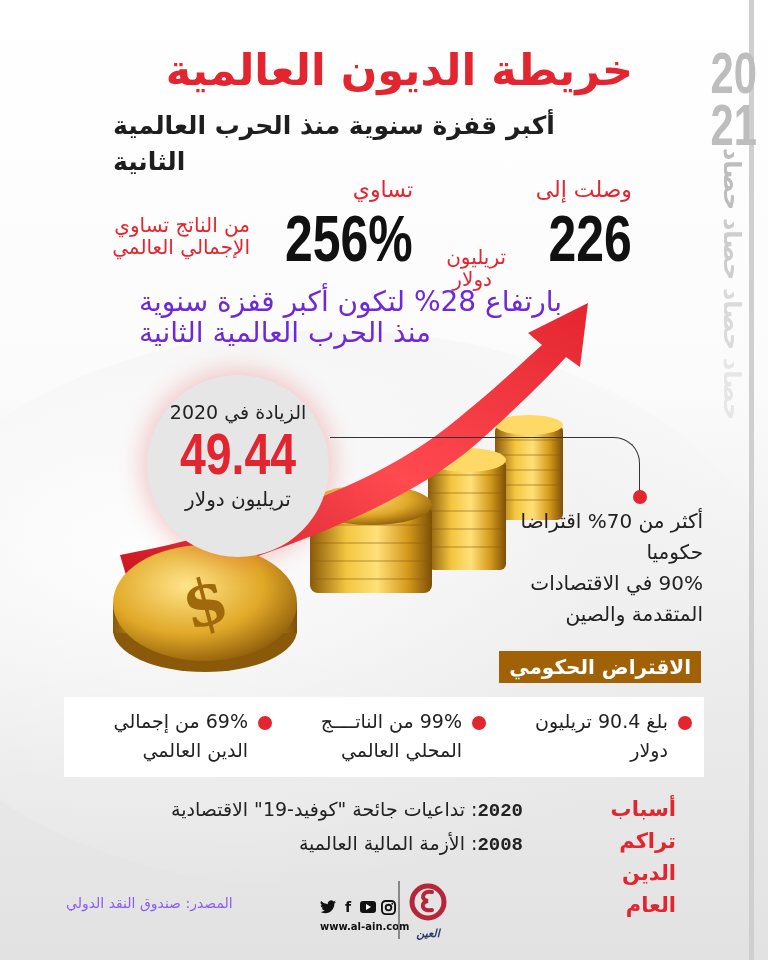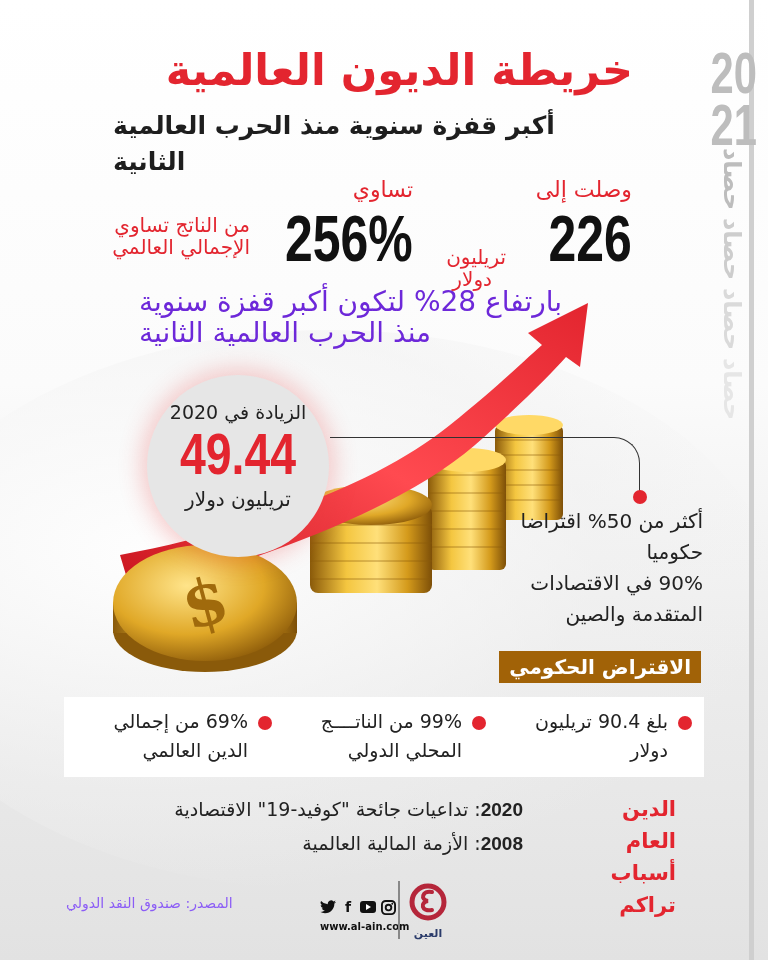--- a/index.html
+++ b/index.html
@@ -106,21 +106,21 @@
   .gov-item { position: absolute; top: 10px; text-align: right; font-size: 19px; line-height: 29px; color: #222; }
   .gov-item .dot-red { top: 9px; right: 0; }
   .gov-item .txt { padding-right: 24px; display: block; }
 
   
   .causes-title {
     position: absolute; right: 92px; top: 793px; width: 110px; text-align: right;
     color: #e3252f; font-weight: 700; font-size: 21px; line-height: 32px;
   }
   .cause { position: absolute; right: 245px; font-size: 19px; line-height: 26px; color: #222; text-align: right; white-space: nowrap; }
-  .cause b { font-weight: 700; font-family: Liberation Sans, sans-serif; }
+  .cause b { font-weight: 700; font-family: Liberation Mono, monospace; }
 
   
   .source { position: absolute; left: 66px; top: 895px; font-size: 14px; color: #8b5cf6; }
   .social { position: absolute; left: 320px; top: 899px; direction: ltr; display: flex; gap: 4px; align-items: center; }
   .social span { display: inline-flex; align-items: center; justify-content: center; width: 16px; height: 16px; color: #111; font-weight: 700; font-size: 14px; }
   .site { position: absolute; left: 320px; top: 921px; direction: ltr; font-size: 10px; color: #111; font-family: "DejaVu Sans", sans-serif; font-weight: 700; }
   .foot-divider { position: absolute; left: 398px; top: 881px; width: 2px; height: 58px; background: #888; }
   .logo { position: absolute; left: 408px; top: 882px; width: 40px; height: 60px; }
 </style>
 </head>
@@ -224,48 +224,48 @@
 
 <div class="circle">
   <div class="c-top">الزيادة في 2020</div>
   <div class="c-num">49.44</div>
   <div class="c-bot">تريليون دولار</div>
 </div>
 
 <div class="connector"></div>
 <div class="dot-red" style="left:633px; top:490px;"></div>
 <div class="callout">
-  <div>أكثر من 50% اقتراضا</div>
+  <div>أكثر من 70% اقتراضا</div>
   <div>حكوميا</div>
   <div>90% في الاقتصادات</div>
   <div>المتقدمة والصين</div>
 </div>
 
 <div class="gov-tag">الاقتراض الحكومي</div>
 <div class="gov-panel">
   <div class="gov-item" style="right:12px; width:170px;">
     <div class="dot-red"></div>
     <span class="txt">بلغ 90.4 تريليون</span>
     <span class="txt">دولار</span>
   </div>
   <div class="gov-item" style="right:218px; width:190px;">
     <div class="dot-red"></div>
     <span class="txt">99% من الناتــــج</span>
-    <span class="txt">المحلي الدولي</span>
+    <span class="txt">المحلي العالمي</span>
   </div>
   <div class="gov-item" style="right:432px; width:170px;">
     <div class="dot-red"></div>
     <span class="txt">69% من إجمالي</span>
     <span class="txt">الدين العالمي</span>
   </div>
 </div>
 
 <div class="causes-title">
+  <div>أسباب تراكم</div>
   <div>الدين العام</div>
-  <div>أسباب تراكم</div>
 </div>
 <div class="cause" style="top:796px;">
   <b>2020</b><span>: تداعيات جائحة "كوفيد-19" الاقتصادية</span>
 </div>
 <div class="cause" style="top:830px;">
   <b>2008</b><span>: الأزمة المالية العالمية</span>
 </div>
 
 <div class="source">المصدر: صندوق النقد الدولي</div>
 <div class="social">
@@ -289,14 +289,14 @@
       </svg>
   </span>
 </div>
 <div class="site">www.al-ain.com</div>
 <div class="foot-divider"></div>
 <div class="logo">
   <svg width="40" height="42" viewBox="0 0 40 42">
     <circle cx="20" cy="20" r="16" fill="none" stroke="#b5263a" stroke-width="5"></circle>
     <path d="M24 10 C14 8, 12 18, 20 19 C12 20, 13 30, 24 28" fill="none" stroke="#b5263a" stroke-width="4" stroke-linecap="round"></path>
   </svg>
-  <div style="text-align:center; font-size:11px; font-weight:700; color:#2a3b6a; line-height:12px;">العين</div>
+  <div style="text-align:center; font-size:11px; font-weight:700; color:#2a3b6a; line-height:12px;font-style:italic;">العين</div>
 </div>
 
 </body></html>

